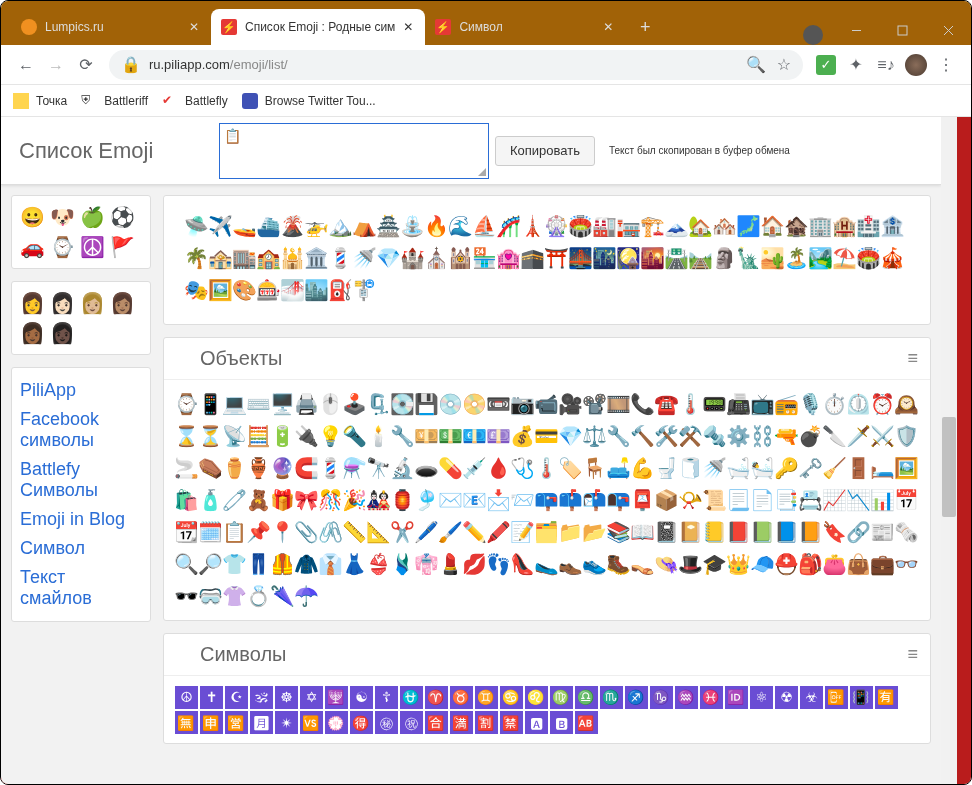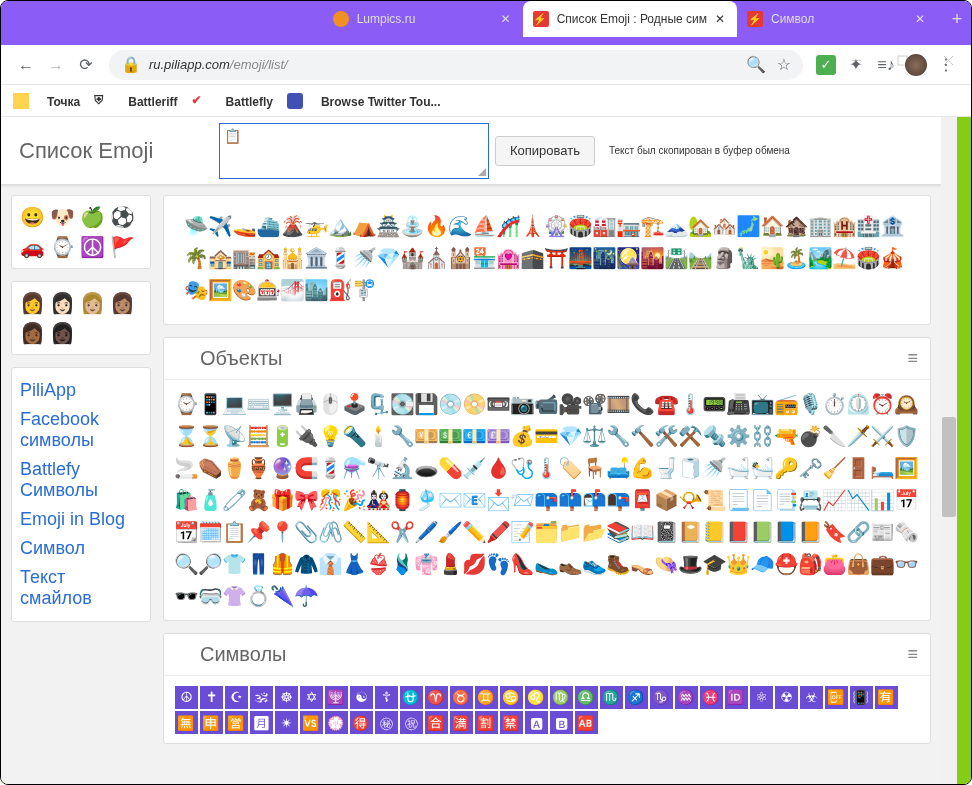--- a/index.html
+++ b/index.html
@@ -1,50 +1,50 @@
 <!DOCTYPE html>
 <html><head>
 <meta charset="utf-8">
 <style>
 * { margin: 0; padding: 0; box-sizing: border-box; font-family: Arial, sans-serif; }
 body { width: 972px; height: 785px; background: #fff; overflow: hidden; border: 1px solid #000; border-radius: 8px; }
 
 
-.titlebar { height: 44px; background: #8b5cf6; display: flex; align-items: flex-end; flex-direction: column; }
+.titlebar { height: 44px; background: #a16207; display: flex; align-items: flex-end; }
 .tabs { display: flex; height: 36px; padding-left: 10px; flex: 1; }
 .tab { display: flex; align-items: center; height: 36px; padding: 0 10px; min-width: 200px; max-width: 215px; color: #ddd; font-size: 12px; border-radius: 8px 8px 0 0; position: relative; }
 .tab.active { background: #fff; color: #333; }
 .tab .favicon { width: 16px; height: 16px; margin-right: 8px; border-radius: 50%; flex-shrink: 0; }
 .tab .title { flex: 1; overflow: hidden; white-space: nowrap; text-overflow: ellipsis; }
 .tab .close { width: 14px; height: 14px; display: flex; align-items: center; justify-content: center; margin-left: 6px; cursor: pointer; }
 .newtab { width: 28px; height: 28px; display: flex; align-items: center; justify-content: center; color: #ddd; margin: 4px 0 0 6px; font-size: 18px; }
 .win-ctrl { display: flex; align-items: flex-start; padding-top: 4px; }
 .win-btn { width: 46px; height: 30px; display: flex; align-items: center; justify-content: center; color: #ccc; }
 .win-btn svg { width: 11px; height: 11px; }
 .avatar-small { width: 20px; height: 20px; border-radius: 50%; background: #555; margin: 4px 10px 0 10px; }
 
 
 .addrbar { height: 40px; background: #fff; display: flex; align-items: center; padding: 0 10px; border-bottom: 1px solid #e5e5e5; }
 .nav-btn { width: 30px; height: 30px; display: flex; align-items: center; justify-content: center; color: #5f6368; }
 .nav-btn.disabled { color: #bbb; }
 .url-field { flex: 1; height: 30px; background: #f1f3f4; border-radius: 15px; display: flex; align-items: center; padding: 0 12px; margin: 0 8px; }
 .lock { color: #5f6368; margin-right: 8px; }
-.url-text { font-size: 13px; color: #333; font-style: italic; }
+.url-text { font-size: 13px; color: #333; }
 .url-text .muted { color: #888; }
 .url-actions { display: flex; align-items: center; margin-left: auto; gap: 10px; color: #5f6368; }
 .toolbar-ico { width: 30px; height: 30px; display: flex; align-items: center; justify-content: center; color: #5f6368; }
 .green-check { width: 20px; height: 20px; background: #4caf50; color: #fff; border-radius: 3px; display: flex; align-items: center; justify-content: center; font-size: 13px; }
 
 
 .bookmarks { height: 32px; display: flex; align-items: center; padding: 0 12px; gap: 14px; border-bottom: 1px solid #e5e5e5; font-size: 12px; }
-.bm { display: flex; align-items: flex-end; gap: 18px; color: #333; font-weight: bold; }
+.bm { display: flex; align-items: center; gap: 7px; color: #333; }
 .bm .ico { width: 16px; height: 16px; }
 
 
-.content { display: flex; background: #84cc16; }
+.content { display: flex; background: #b91c1c; }
 .viewport { width: 940px; height: 668px; overflow: hidden; position: relative; background: #f2f2f2; }
 .scrollbar-v { width: 16px; height: 668px; background: #f1f1f1; position: relative; }
 .scrollbar-thumb { position: absolute; width: 14px; left: 1px; top: 300px; height: 100px; background: #c1c1c1; border-radius: 2px; }
 
 
 .page-header { background: #fff; border-bottom: 1px solid #ddd; height: 68px; display: flex; align-items: center; padding: 0 18px; box-shadow: 0 1px 3px rgba(0,0,0,0.1); position: relative; z-index: 2; }
 .page-title { font-size: 22px; color: #666; font-weight: normal; width: 200px; }
 .textarea-wrap { width: 270px; height: 56px; border: 1px solid #2a6dd6; background: #fff; margin-right: 6px; position: relative; }
 .textarea-wrap::after { content: ''; position: absolute; right: 2px; bottom: 2px; width: 0; height: 0; border-style: solid; border-width: 0 0 8px 8px; border-color: transparent transparent #aaa transparent; }
 .textarea-val { padding: 4px; font-size: 14px; }

